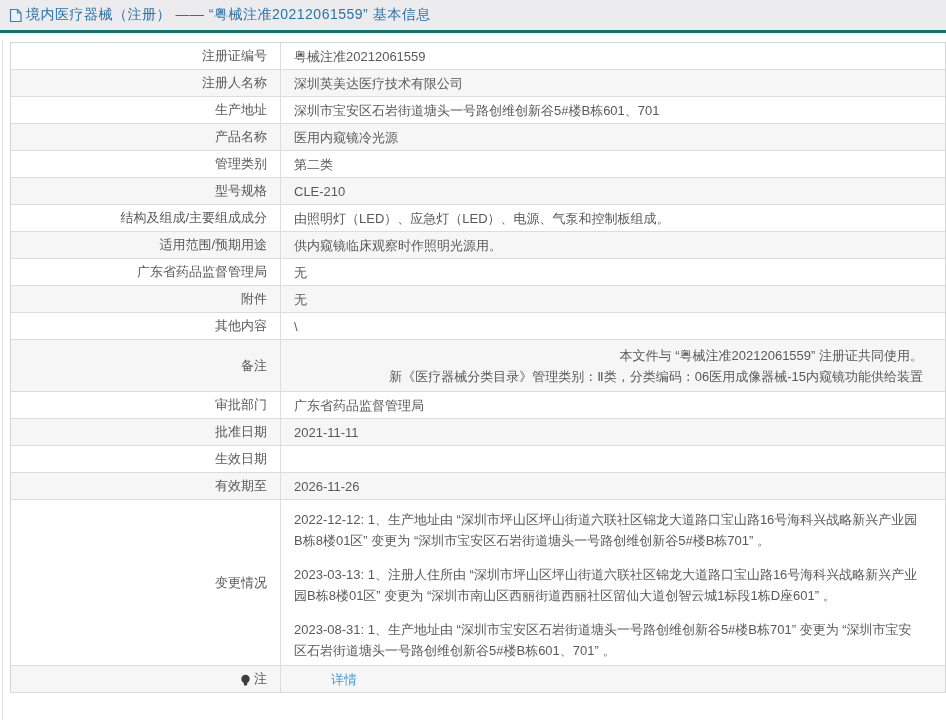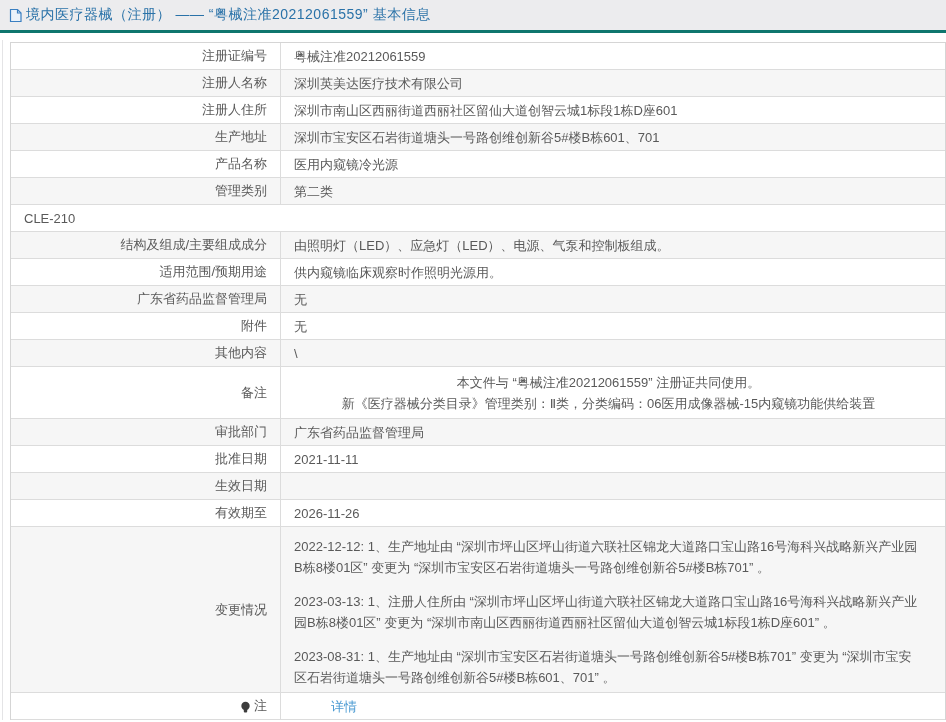--- a/index.html
+++ b/index.html
@@ -60,21 +60,21 @@
     flex: 1;
     display: flex;
     align-items: center;
     padding-left: 13px;
     padding-right: 22px;
     color: #595959;
     font-size: 13px;
     line-height: 19px;
   }
   .row-remark { height: 52px; }
-  .row-remark .cell-value { flex-direction: column; align-items: center; justify-content: center; }
+  .row-remark .cell-value { flex-direction: column; align-items: flex-end; justify-content: center; }
   .row-remark .remark-line { display: block; line-height: 21px; }
   .row-changes { height: 166px; }
   .row-changes .cell-value {
     flex-direction: column;
     align-items: flex-end;
     justify-content: flex-start;
     padding-top: 9px;
   }
   .row-changes .change-paragraph {
     line-height: 21px;
@@ -109,41 +109,38 @@
   <div class="table-row">
     <div class="cell-label">注册证编号</div>
     <div class="cell-value">粤械注准20212061559</div>
   </div>
 
   <div class="table-row">
     <div class="cell-label">注册人名称</div>
     <div class="cell-value">深圳英美达医疗技术有限公司</div>
   </div>
 
-  <div class="table-row">
-    <div class="cell-label">注册人住所</div>
-    <div class="cell-value">深圳市南山区西丽街道西丽社区留仙大道创智云城1标段1栋D座601</div>
-  </div>
 
   <div class="table-row">
     <div class="cell-label">生产地址</div>
     <div class="cell-value">深圳市宝安区石岩街道塘头一号路创维创新谷5#楼B栋601、701</div>
   </div>
 
   <div class="table-row">
     <div class="cell-label">产品名称</div>
     <div class="cell-value">医用内窥镜冷光源</div>
   </div>
 
   <div class="table-row">
     <div class="cell-label">管理类别</div>
     <div class="cell-value">第二类</div>
   </div>
 
   <div class="table-row">
+    <div class="cell-label">型号规格</div>
     <div class="cell-value">CLE-210</div>
   </div>
 
   <div class="table-row">
     <div class="cell-label">结构及组成/主要组成成分</div>
     <div class="cell-value">由照明灯（LED）、应急灯（LED）、电源、气泵和控制板组成。</div>
   </div>
 
   <div class="table-row">
     <div class="cell-label">适用范围/预期用途</div>

